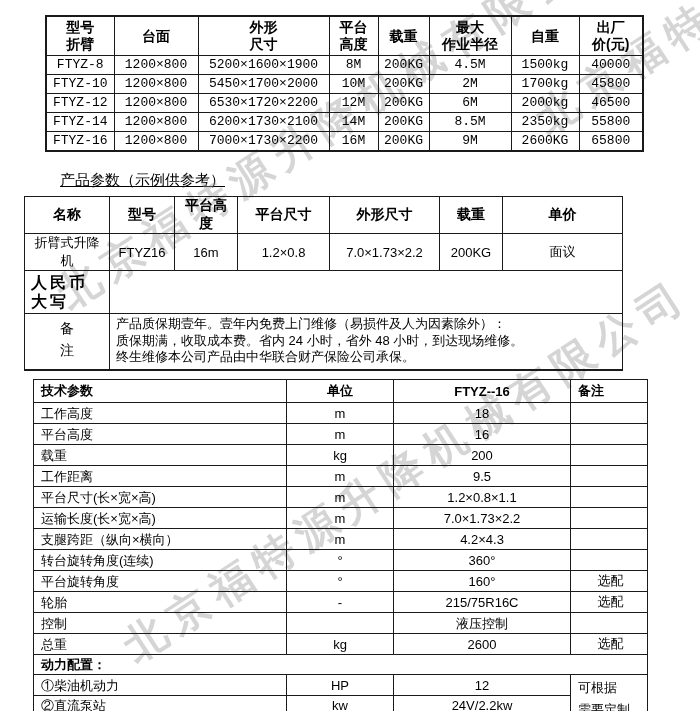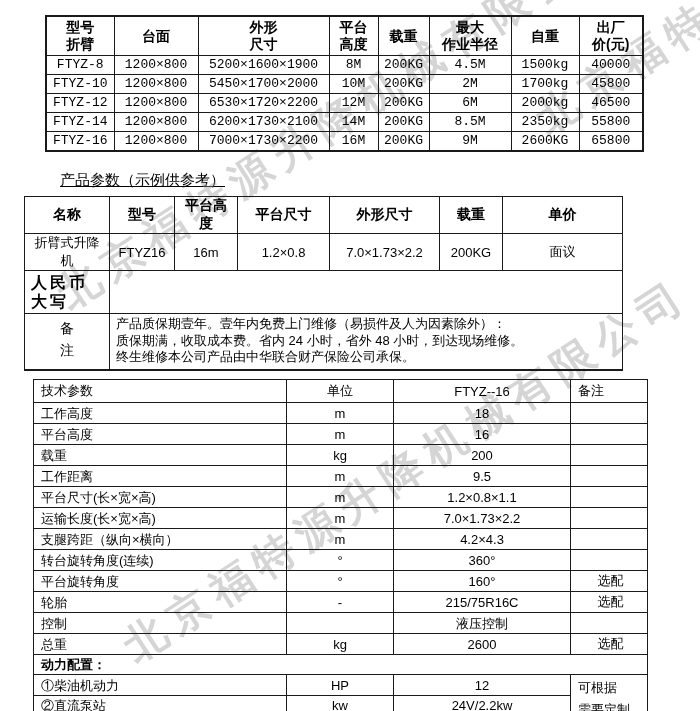--- a/index.html
+++ b/index.html
@@ -49,21 +49,21 @@
     text-align: left; padding: 2px 4px 2px 6px;
     word-break: break-all; line-height: 19px; height: 38px; vertical-align: top;
   }
   .t2 .note-label { vertical-align: top; padding-top: 3px; height: 52px; }
   .t2 .vnote { width: 16px; margin: 0 auto; word-break: break-all; font-size: 14px; line-height: 22px; }
   .t2 .note-cell { text-align: left; padding: 2px 6px; vertical-align: top; }
   .t2 .note-line { font-size: 13px; line-height: 16.5px; white-space: nowrap; }
 
   
   .t3 { margin: 8px 0 0 33px; width: 614px; border: 1px solid #1a1a1a; }
-  .t3 th { font-size: 13px; font-weight: normal; height: 22px; }
+  .t3 th { font-size: 13px; font-weight: bold; height: 22px; }
   .t3 td { font-size: 13px; height: 20px; line-height: 19px; }
   .t3 .left { text-align: left; padding-left: 7px; }
   .t3 .pre { white-space: pre-line; }
   .t3 .power-head { text-align: left; padding-left: 7px; height: 18px; font-weight: bold; }
   .t3 .opt-note { text-align: center; padding-left: 7px; font-family: Liberation Mono, monospace; }
   .t3 .custom-note { text-align: left; padding-left: 7px; vertical-align: top; white-space: pre-line; line-height: 22px; padding-top: 2px; }
 </style>
 </head>
 <body>
 

